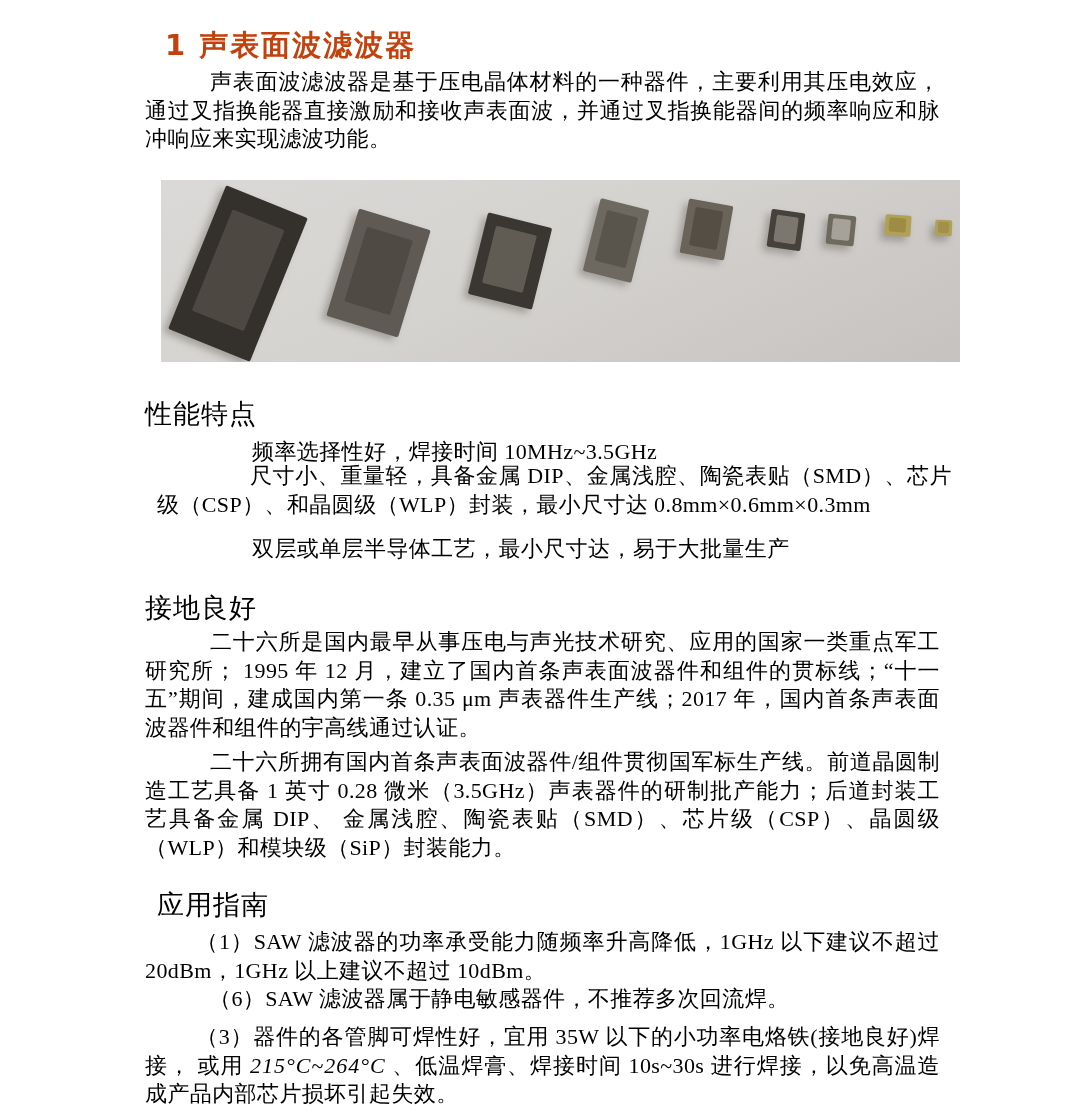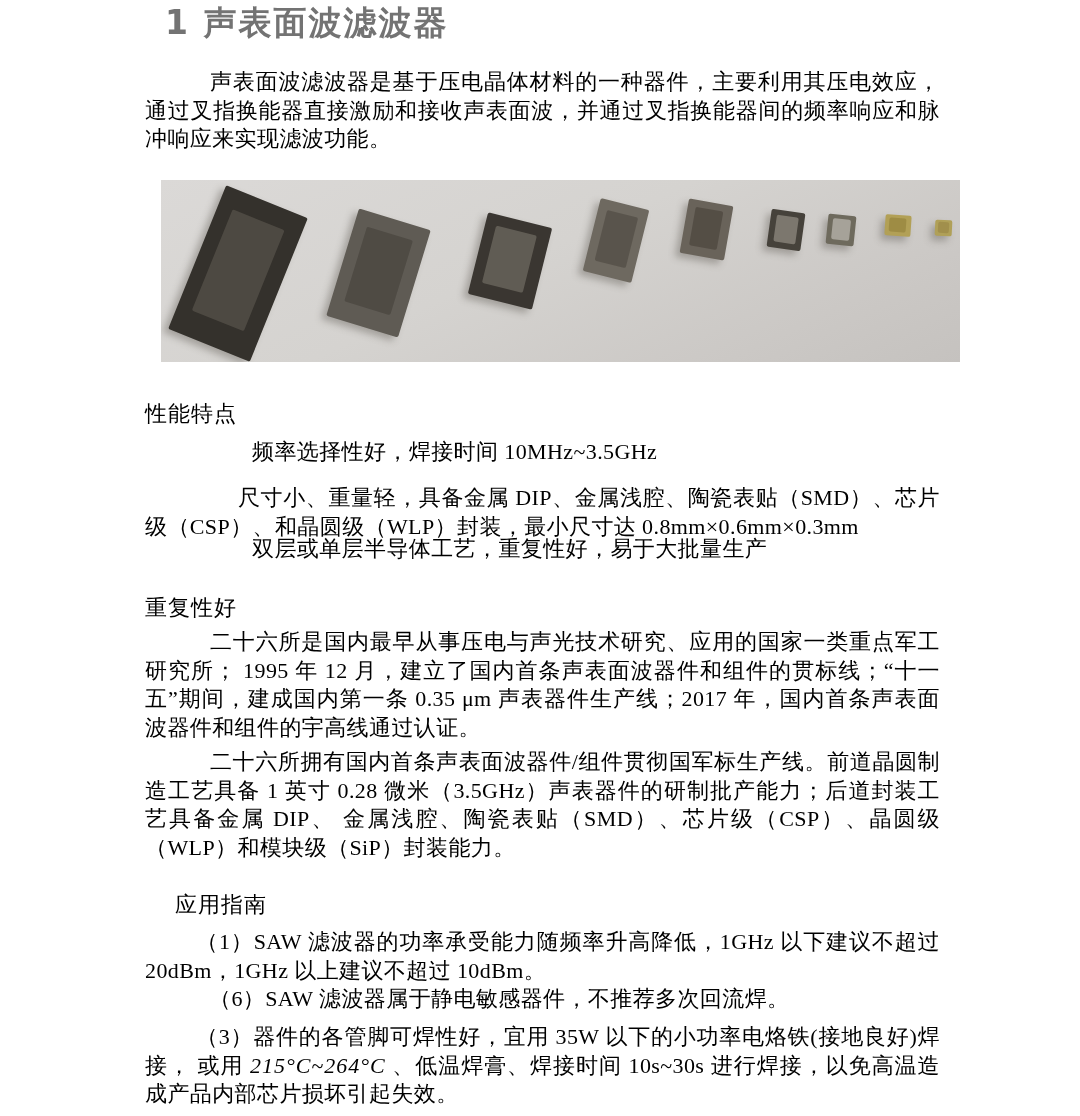--- a/index.html
+++ b/index.html
@@ -9,42 +9,42 @@
     height: 1116px;
     position: relative;
     overflow: hidden;
     font-family: "Liberation Serif", "DejaVu Serif", serif;
     color: #000000;
   }
   .abs { position: absolute; }
 
   .doc-h1 {
     left: 165px;
-    top: 1px;
+    top: 26px;
     font-family: "DejaVu Sans", "Liberation Sans", sans-serif;
     font-weight: 700;
-    font-size: 33px;
+    font-size: 29px;
     letter-spacing: 2px;
-    color: #737373;
+    color: #c2410c;
     white-space: nowrap;
   }
 
   .body-block {
     left: 145px;
     width: 795px;
     font-size: 22px;
     line-height: 28.5px;
     text-align: justify;
     letter-spacing: 0.4px;
   }
 
   .section-heading {
     left: 145px;
     font-family: "DejaVu Sans", "Liberation Sans", sans-serif;
-    font-size: 22px;
+    font-size: 27px;
     line-height: 27px;
     letter-spacing: 1px;
     white-space: nowrap;
   }
 
   .indent-65  { text-indent: 65px; }
   .indent-107 { text-indent: 107px; }
   .indent-93  { text-indent: 93px; }
   .indent-51  { text-indent: 51px; }
   .indent-64  { text-indent: 64px; }
@@ -109,23 +109,23 @@
     <div class="chip" style="left: 724px; top: 34.5px; width: 26px; height: 21px; background: rgb(178, 160, 86); transform: rotate(4deg);">
       <div class="chip-inner" style="background: rgb(151, 133, 63);"></div>
     </div>
     <div class="chip" style="left: 773.5px; top: 40px; width: 17px; height: 16px; background: rgb(176, 160, 88); transform: rotate(3deg);">
       <div class="chip-inner" style="background: rgb(156, 138, 72);"></div>
     </div>
   </div>
 
 <div class="abs section-heading" style="top:400px;">性能特点</div>
 <p class="abs body-block indent-107" style="top:438px;">频率选择性好，焊接时间 10MHz~3.5GHz</p>
-<p class="abs body-block indent-93" style="top:484px;">尺寸小、重量轻，具备金属 DIP、金属浅腔、陶瓷表贴（SMD）、芯片级（CSP）、和晶圆级（WLP）封装，最小尺寸达 0.8mm×0.6mm×0.3mm</p>
-<p class="abs body-block indent-107" style="top:535px;">双层或单层半导体工艺，重复性好，易于大批量生产</p>
+<p class="abs body-block indent-93" style="top:462px;margin-left:12px;">尺寸小、重量轻，具备金属 DIP、金属浅腔、陶瓷表贴（SMD）、芯片级（CSP）、和晶圆级（WLP）封装，最小尺寸达 0.8mm×0.6mm×0.3mm</p>
+<p class="abs body-block indent-107" style="top:535px;">双层或单层半导体工艺，最小尺寸达，易于大批量生产</p>
 
-<div class="abs section-heading" style="top:594px;">重复性好</div>
+<div class="abs section-heading" style="top:594px;">接地良好</div>
 <p class="abs body-block indent-65" style="top:628px;">二十六所是国内最早从事压电与声光技术研究、应用的国家一类重点军工研究所； 1995 年 12 月，建立了国内首条声表面波器件和组件的贯标线；“十一五”期间，建成国内第一条 0.35 μm 声表器件生产线；2017 年，国内首条声表面波器件和组件的宇高线通过认证。</p>
 <p class="abs body-block indent-65" style="top:748px;">二十六所拥有国内首条声表面波器件/组件贯彻国军标生产线。前道晶圆制造工艺具备 1 英寸 0.28 微米（3.5GHz）声表器件的研制批产能力；后道封装工艺具备金属 DIP、 金属浅腔、陶瓷表贴（SMD）、芯片级（CSP）、晶圆级（WLP）和模块级（SiP）封装能力。</p>
 
-<div class="abs section-heading" style="top:891px; left:157px;margin-left:18px;">应用指南</div>
+<div class="abs section-heading" style="top:891px; left:157px;">应用指南</div>
 <p class="abs body-block indent-51" style="top:928px;">（1）SAW 滤波器的功率承受能力随频率升高降低，1GHz 以下建议不超过 20dBm，1GHz 以上建议不超过 10dBm。</p>
 <p class="abs body-block indent-64" style="top:985px;">（6）SAW 滤波器属于静电敏感器件，不推荐多次回流焊。</p>
 <p class="abs body-block indent-51" style="top:1023px;"><span>（3）器件的各管脚可焊性好，宜用 35W 以下的小功率电烙铁(接地良好)焊接， 或用 </span><span class="temp-italic">215°C~264°C</span><span> 、低温焊膏、焊接时间 10s~30s 进行焊接，以免高温造成产品内部芯片损坏引起失效。</span></p>
 
 </body></html>

